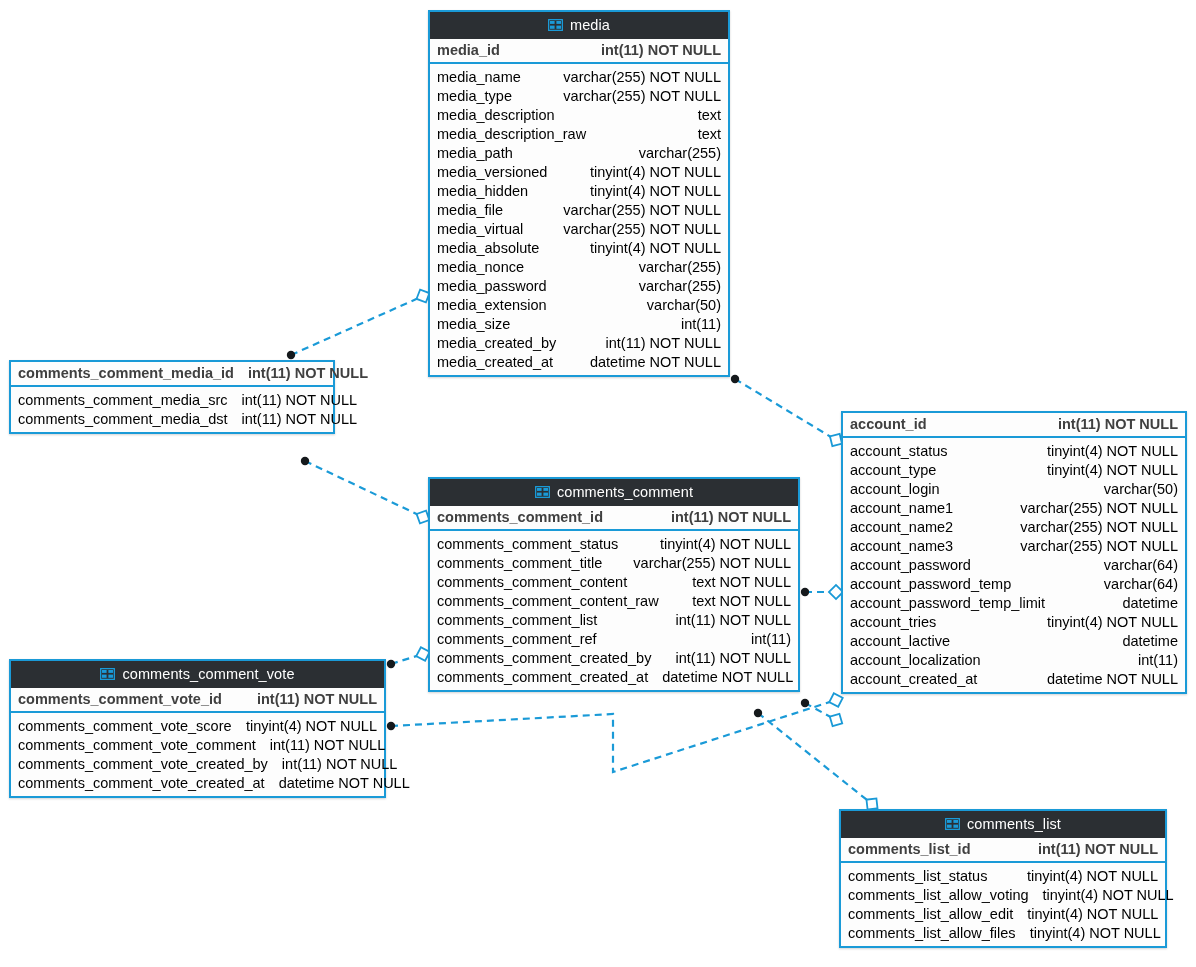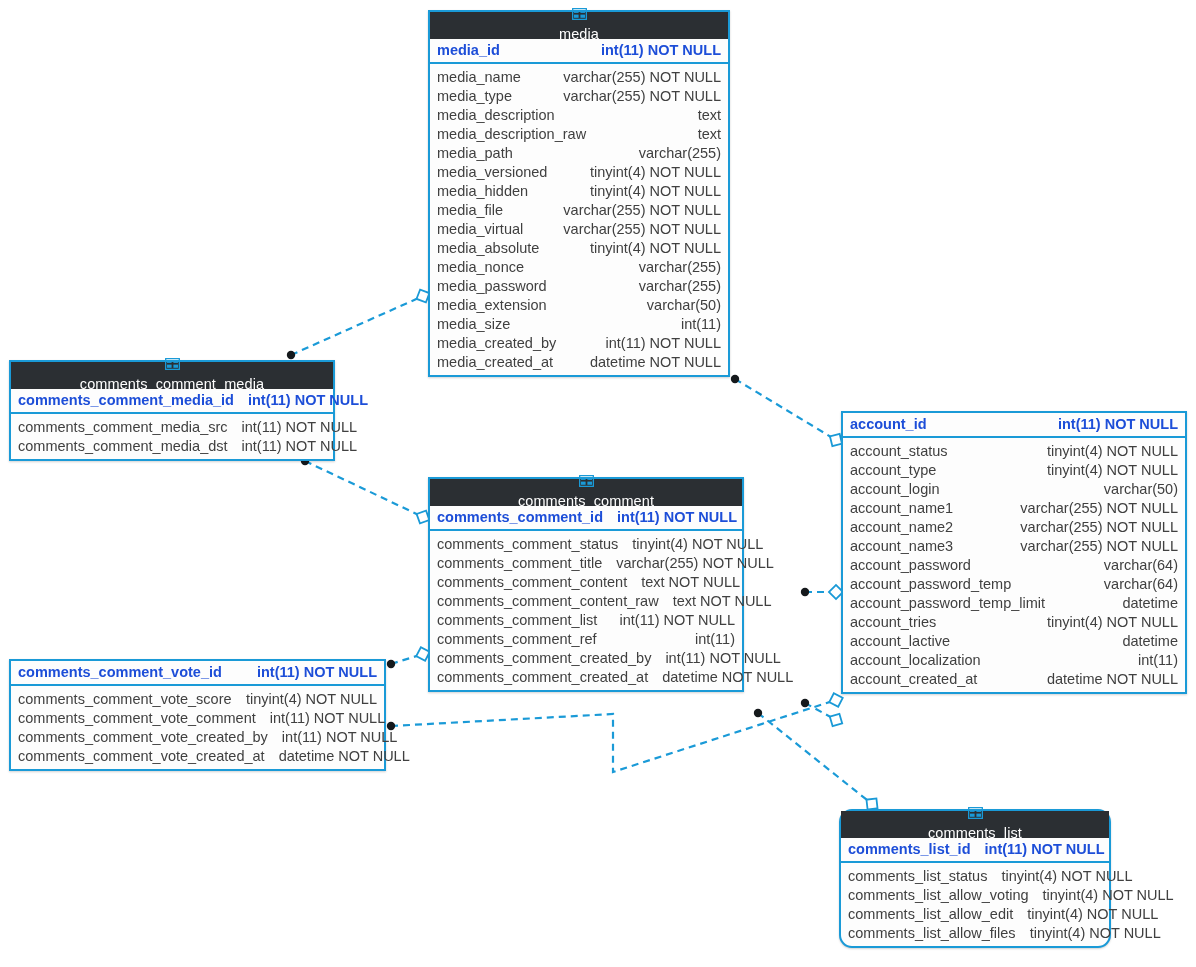--- a/index.html
+++ b/index.html
@@ -42,53 +42,52 @@
     padding: 5px 6px 6px 6px;
     white-space: nowrap;
     letter-spacing: 0.1px;
     display: flex;
     align-items: center;
     justify-content: center;
     gap: 7px;
     line-height: 1;
     height: 27px;
     box-sizing: border-box;
-    flex-direction: column;
   }
   .tbl-icon {
     display: inline-block;
     width: 15px;
     height: 12px;
     flex: 0 0 auto;
     position: relative;
   }
   .tbl-icon svg { display:block; }
   .pk-row {
     display: flex;
     justify-content: space-between;
     align-items: baseline;
     font-size: 14.5px;
-    color: #1d4ed8;
+    color: #404040;
     padding: 3px 7px 4px 7px;
     border-bottom: 2px solid #1a9ad7;
     background: #fdfdfd;
     white-space: nowrap;
     gap: 14px;
   }
   .pk-row .col-name { font-weight: bold; }
   .pk-row .col-type { font-weight: bold; }
   .cols {
     padding: 3px 0 4px 0;
   }
   .col-row {
     display: flex;
     justify-content: space-between;
     align-items: baseline;
     font-size: 14.5px;
-    color: #404040;
+    color: #000000;
     padding: 1.5px 7px;
     white-space: nowrap;
     gap: 14px;
   }
   .col-name { text-align: left; }
   .col-type { }
 </style>
 </head>
 <body>
 
@@ -216,32 +215,20 @@
             <span class="col-name">media_created_by</span>
             <span class="col-type">int(11) NOT NULL</span>
           </div>
           <div class="col-row">
             <span class="col-name">media_created_at</span>
             <span class="col-type">datetime NOT NULL</span>
           </div>
         </div>
       </div>
       <div class="table-box" style="left: 9px; top: 360px; width: 326px;">
-        <div class="tbl-header">
-          <span class="tbl-icon">
-            <svg width="15" height="12" viewBox="0 0 15 12">
-              <rect x="0.5" y="0.5" width="14" height="11" rx="1" fill="none" stroke="#1a9ad7" stroke-width="1.6"></rect>
-              <rect x="2" y="2" width="4.6" height="2.9" fill="#1a9ad7"></rect>
-              <rect x="8.4" y="2" width="4.6" height="2.9" fill="#1a9ad7"></rect>
-              <rect x="2" y="6.6" width="4.6" height="3.2" fill="#1a9ad7"></rect>
-              <rect x="8.4" y="6.6" width="4.6" height="3.2" fill="#1a9ad7"></rect>
-            </svg>
-          </span>
-          <span>comments_comment_media</span>
-        </div>
         <div class="pk-row">
           <span class="col-name">comments_comment_media_id</span>
           <span class="col-type">int(11) NOT NULL</span>
         </div>
         <div class="cols">
           <div class="col-row">
             <span class="col-name">comments_comment_media_src</span>
             <span class="col-type">int(11) NOT NULL</span>
           </div>
           <div class="col-row">
@@ -303,21 +290,21 @@
           <div class="col-row">
             <span class="col-name">account_localization</span>
             <span class="col-type">int(11)</span>
           </div>
           <div class="col-row">
             <span class="col-name">account_created_at</span>
             <span class="col-type">datetime NOT NULL</span>
           </div>
         </div>
       </div>
-      <div class="table-box" style="left: 428px; top: 477px; width: 316px;">
+      <div class="table-box" style="left: 428px; top: 477px; width: 372px;">
         <div class="tbl-header">
           <span class="tbl-icon">
             <svg width="15" height="12" viewBox="0 0 15 12">
               <rect x="0.5" y="0.5" width="14" height="11" rx="1" fill="none" stroke="#1a9ad7" stroke-width="1.6"></rect>
               <rect x="2" y="2" width="4.6" height="2.9" fill="#1a9ad7"></rect>
               <rect x="8.4" y="2" width="4.6" height="2.9" fill="#1a9ad7"></rect>
               <rect x="2" y="6.6" width="4.6" height="3.2" fill="#1a9ad7"></rect>
               <rect x="8.4" y="6.6" width="4.6" height="3.2" fill="#1a9ad7"></rect>
             </svg>
           </span>
@@ -356,20 +343,32 @@
             <span class="col-name">comments_comment_created_by</span>
             <span class="col-type">int(11) NOT NULL</span>
           </div>
           <div class="col-row">
             <span class="col-name">comments_comment_created_at</span>
             <span class="col-type">datetime NOT NULL</span>
           </div>
         </div>
       </div>
       <div class="table-box" style="left: 9px; top: 659px; width: 377px;">
+        <div class="tbl-header">
+          <span class="tbl-icon">
+            <svg width="15" height="12" viewBox="0 0 15 12">
+              <rect x="0.5" y="0.5" width="14" height="11" rx="1" fill="none" stroke="#1a9ad7" stroke-width="1.6"></rect>
+              <rect x="2" y="2" width="4.6" height="2.9" fill="#1a9ad7"></rect>
+              <rect x="8.4" y="2" width="4.6" height="2.9" fill="#1a9ad7"></rect>
+              <rect x="2" y="6.6" width="4.6" height="3.2" fill="#1a9ad7"></rect>
+              <rect x="8.4" y="6.6" width="4.6" height="3.2" fill="#1a9ad7"></rect>
+            </svg>
+          </span>
+          <span>comments_comment_vote</span>
+        </div>
         <div class="pk-row">
           <span class="col-name">comments_comment_vote_id</span>
           <span class="col-type">int(11) NOT NULL</span>
         </div>
         <div class="cols">
           <div class="col-row">
             <span class="col-name">comments_comment_vote_score</span>
             <span class="col-type">tinyint(4) NOT NULL</span>
           </div>
           <div class="col-row">
@@ -379,21 +378,21 @@
           <div class="col-row">
             <span class="col-name">comments_comment_vote_created_by</span>
             <span class="col-type">int(11) NOT NULL</span>
           </div>
           <div class="col-row">
             <span class="col-name">comments_comment_vote_created_at</span>
             <span class="col-type">datetime NOT NULL</span>
           </div>
         </div>
       </div>
-      <div class="table-box" style="left: 839px; top: 809px; width: 272px; border-radius: 13px;">
+      <div class="table-box" style="left: 839px; top: 809px; width: 328px;">
         <div class="tbl-header">
           <span class="tbl-icon">
             <svg width="15" height="12" viewBox="0 0 15 12">
               <rect x="0.5" y="0.5" width="14" height="11" rx="1" fill="none" stroke="#1a9ad7" stroke-width="1.6"></rect>
               <rect x="2" y="2" width="4.6" height="2.9" fill="#1a9ad7"></rect>
               <rect x="8.4" y="2" width="4.6" height="2.9" fill="#1a9ad7"></rect>
               <rect x="2" y="6.6" width="4.6" height="3.2" fill="#1a9ad7"></rect>
               <rect x="8.4" y="6.6" width="4.6" height="3.2" fill="#1a9ad7"></rect>
             </svg>
           </span>

